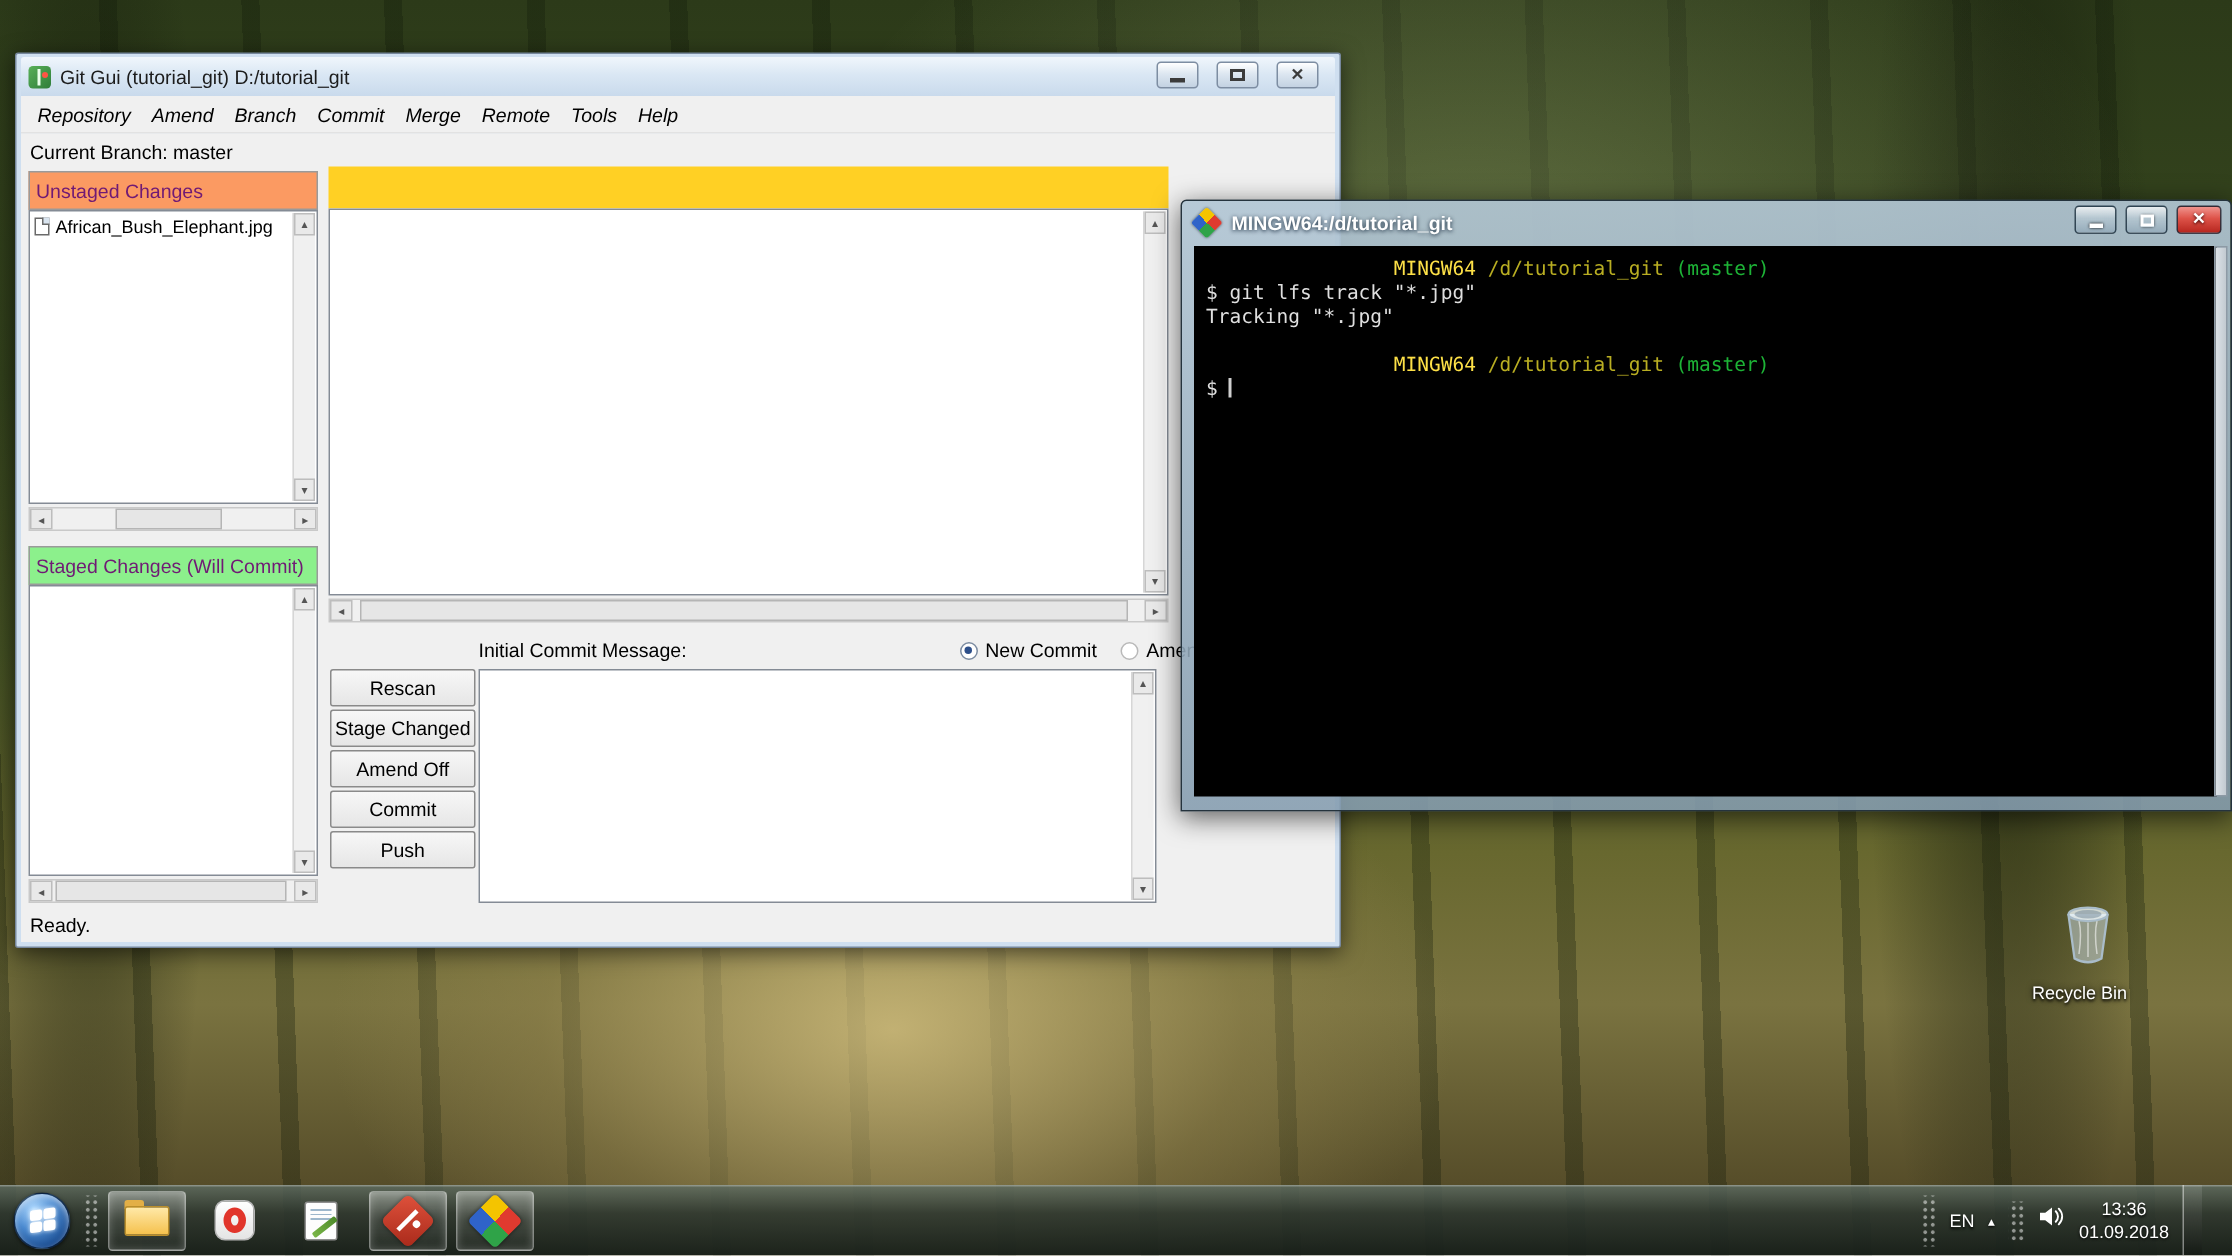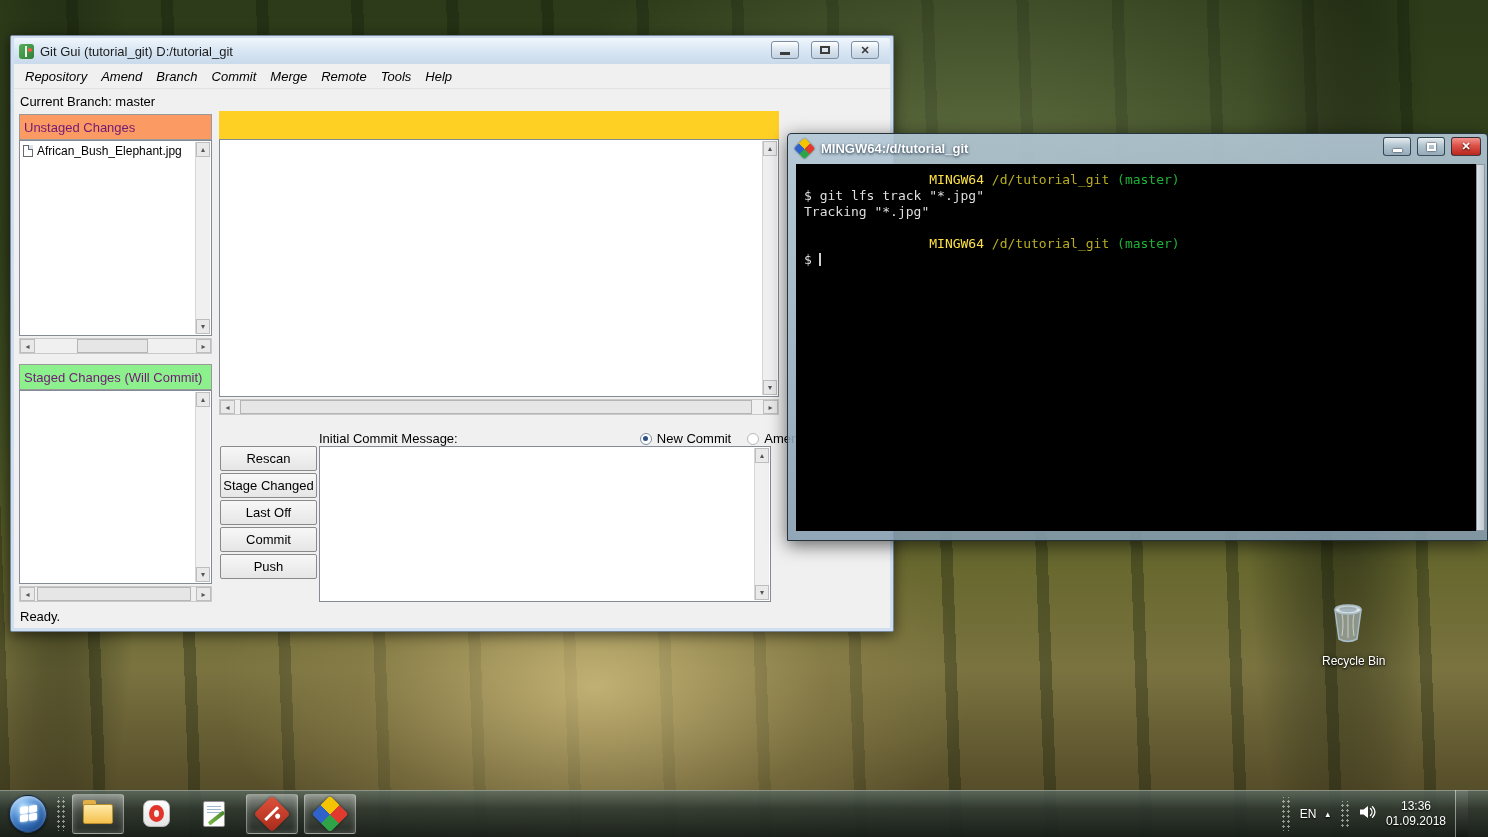--- a/index.html
+++ b/index.html
@@ -67,21 +67,21 @@
   .file-row { display:flex; align-items:center; gap:4px; padding:3px 18px 3px 3px; font-size:12px;
               white-space:nowrap; overflow:hidden; color:#000; }
   .doc-icon { width:10px; height:12px; background:#fff; border:1px solid #6a6a6a; position:relative; flex:0 0 auto; }
   .doc-icon::after { content:""; position:absolute; right:-1px; top:-1px; width:4px; height:4px;
                      background:#d9e4ef; border-left:1px solid #6a6a6a; border-bottom:1px solid #6a6a6a; }
 
   .diff-hd { position:absolute; left:205px; top:-3px; width:560px; height:28px; background:#ffd024; }
   .diff-body { position:absolute; left:205px; top:25px; width:560px; height:258px; background:#fff; border:1px solid #848b95; }
   .diff-hs { position:absolute; left:205px; top:285px; width:560px; height:16px; }
 
-  .commit-row { position:absolute; left:305px; right:8px; top:312px; height:20px; display:flex; align-items:flex-end;
+  .commit-row { position:absolute; left:305px; right:8px; top:312px; height:20px; display:flex; align-items:flex-start;
                 font-size:13px; color:#000; }
   .radios { margin-left:auto; display:flex; align-items:center; gap:16px; }
   .radio { display:flex; align-items:center; gap:5px; }
   .rdot { width:12px; height:12px; border-radius:50%; background:#fff; border:1px solid #7d8da2;
           display:flex; align-items:center; justify-content:center; }
   .rdot.sel::after { content:""; width:5px; height:5px; border-radius:50%; background:#2d4f8a; }
   .rdot.dis { border-color:#b9b9b9; }
 
   .act-btn { position:absolute; left:206px; width:97px; height:25px; background:linear-gradient(#f7f7f7,#e6e6e6);
              border:1px solid #8a8a8a; border-radius:2px; font-size:13px; color:#000;
@@ -121,21 +121,21 @@
                line-height:16px; color:#dfdfdf; }
   .tline { white-space:pre; height:16px; }
   .t-host { color:#fde047;margin-top:24px; }
   .t-path { color:#b9ae22; margin-left:1ch; }
   .t-branch { color:#1db336; margin-left:1ch; }
   .cursor { display:inline-block; width:2px; height:13px; background:#cfcfcf; margin-left:7px; vertical-align:-2px; }
   .term-scroll { position:absolute; right:2px; top:30px; width:9px; height:367px;
                  background:linear-gradient(90deg,#dde3e8,#c2cad1); border:1px solid #8d9aa5; }
 
   
-  .recycle { position:absolute; left:1322px; top:596px; width:96px; text-align:left; }
+  .recycle { position:absolute; left:1322px; top:596px; width:96px; text-align:right; }
   .recycle .lbl { margin-top:2px; font-size:12px; color:#fff; text-shadow:0 1px 2px #000, 0 0 4px rgba(0,0,0,.8); }
 
   
   .taskbar { position:absolute; left:0; right:0; bottom:0; height:47px;
              background:linear-gradient(180deg, rgba(95,110,100,.82), rgba(45,55,48,.88) 40%, rgba(22,30,25,.92));
              box-shadow:inset 0 1px 0 rgba(255,255,255,.28); display:flex; align-items:center; }
   .orb { width:38px; height:38px; border-radius:50%; margin-left:9px;
          background:radial-gradient(circle at 35% 28%, #aed9ff, #4b8ad0 40%, #1c4e92 75%, #0d2c5e);
          border:1px solid rgba(0,0,0,.55); box-shadow:inset 0 2px 4px rgba(255,255,255,.6), 0 1px 3px rgba(0,0,0,.6);
          display:flex; align-items:center; justify-content:center; }
@@ -278,21 +278,21 @@
           </span>
           <span class="radio">
             <span class="rdot dis"></span>
             <span>Amend Last Commit</span>
           </span>
         </span>
       </div>
 
       <div class="act-btn" style="top:332px;">Rescan</div>
       <div class="act-btn" style="top:359px;">Stage Changed</div>
-      <div class="act-btn" style="top:386px;">Last Off</div>
+      <div class="act-btn" style="top:386px;">Amend Off</div>
       <div class="act-btn" style="top:413px;">Commit</div>
       <div class="act-btn" style="top:440px;">Push</div>
 
       <div class="commit-box">
         <div class="vscroll">
           <span class="sbtn">▴</span>
           <span class="sbtn">▾</span>
         </div>
       </div>
 

